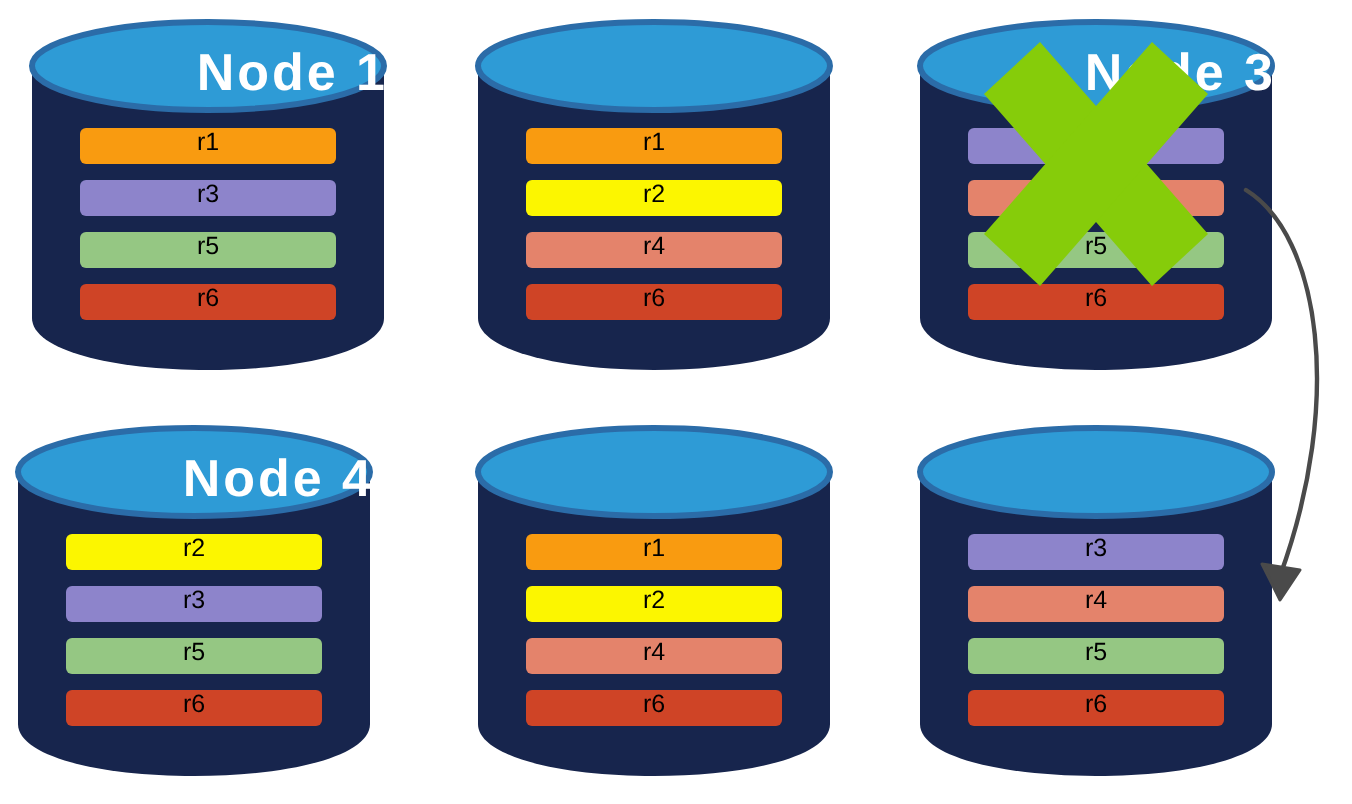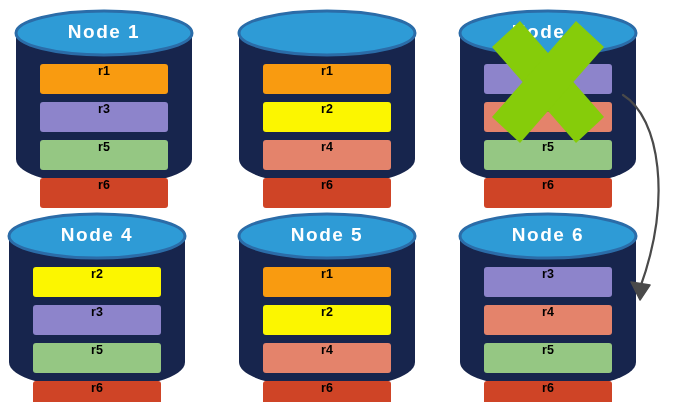--- a/index.html
+++ b/index.html
@@ -30,43 +30,43 @@
     left: 0; top: 0;
     width: 180px;
     height: 176px;
     overflow: visible;
   }
   .node-title {
     position: absolute;
     left: 0;
     top: 12px;
     width: 180px;
-    text-align: center;
+    text-align: right;
     color: #ffffff;
-    font-size: 19px;
+    font-size: 26px;
     font-weight: bold;
     font-family: "Liberation Sans", sans-serif;
     letter-spacing: 1.5px;
     z-index: 4;
     pointer-events: none;
   }
   .bars {
     position: absolute;
     left: 26px;
     top: 55px;
     width: 128px;
     z-index: 3;
   }
   .bar {
-    height: 30px;
+    height: 18px;
     border-radius: 3px;
     margin-bottom: 8px;
     text-align: center;
     font-size: 12.5px;
-    font-weight: bold;
+    font-weight: normal;
     line-height: 15px;
     color: #000000;
     font-family: "Liberation Sans", sans-serif;
   }
   .bar:last-child { margin-bottom: 16px; }
 
   .x-overlay {
     position: absolute;
     left: 14px;
     top: -10px;
@@ -142,34 +142,32 @@
         <div class="bar" style="background: rgb(141, 132, 203);">r3</div>
         <div class="bar" style="background: rgb(149, 199, 131);">r5</div>
         <div class="bar" style="background: rgb(207, 68, 38);">r6</div>
       </div>
     </div>
     <div class="node" style="left: 237px; top: 212px;">
       <svg class="cyl-svg" viewBox="0 0 180 176">
         <path d="M 2 23 L 2 150 C 2 166 42 176 90 176 C 138 176 178 166 178 150 L 178 23 Z" fill="#17254D"></path>
         <ellipse cx="90" cy="24" rx="88" ry="22" fill="#2E9BD6" stroke="#2B6CA8" stroke-width="3"></ellipse>
       </svg>
-      <div class="node-title">Node 5</div>
       <div class="bars">
         <div class="bar" style="background: rgb(249, 155, 16);">r1</div>
         <div class="bar" style="background: rgb(252, 246, 0);">r2</div>
         <div class="bar" style="background: rgb(228, 131, 107);">r4</div>
         <div class="bar" style="background: rgb(207, 68, 38);">r6</div>
       </div>
     </div>
     <div class="node" style="left: 458px; top: 212px;">
       <svg class="cyl-svg" viewBox="0 0 180 176">
         <path d="M 2 23 L 2 150 C 2 166 42 176 90 176 C 138 176 178 166 178 150 L 178 23 Z" fill="#17254D"></path>
         <ellipse cx="90" cy="24" rx="88" ry="22" fill="#2E9BD6" stroke="#2B6CA8" stroke-width="3"></ellipse>
       </svg>
-      <div class="node-title">Node 6</div>
       <div class="bars">
         <div class="bar" style="background: rgb(141, 132, 203);">r3</div>
         <div class="bar" style="background: rgb(228, 131, 107);">r4</div>
         <div class="bar" style="background: rgb(149, 199, 131);">r5</div>
         <div class="bar" style="background: rgb(207, 68, 38);">r6</div>
       </div>
     </div>
   </div>
 
 <svg id="arrow-layer" viewBox="0 0 676 402" xmlns="http://www.w3.org/2000/svg">

